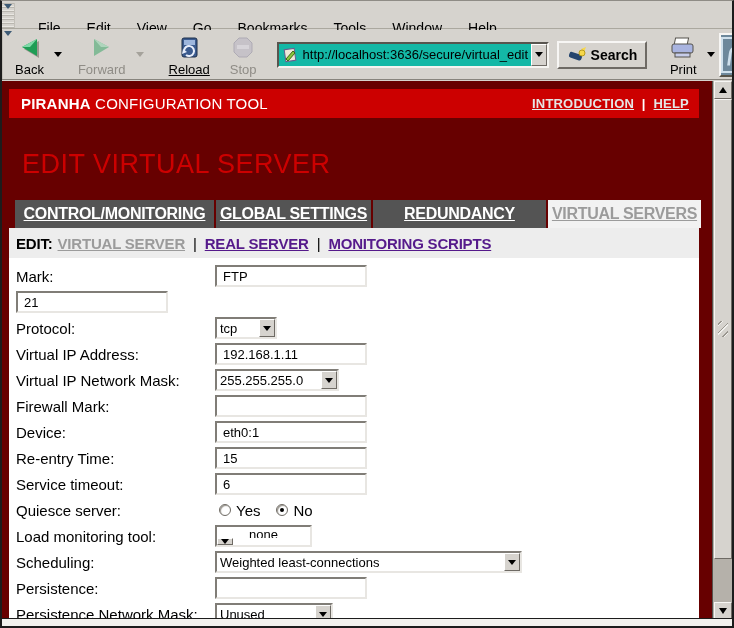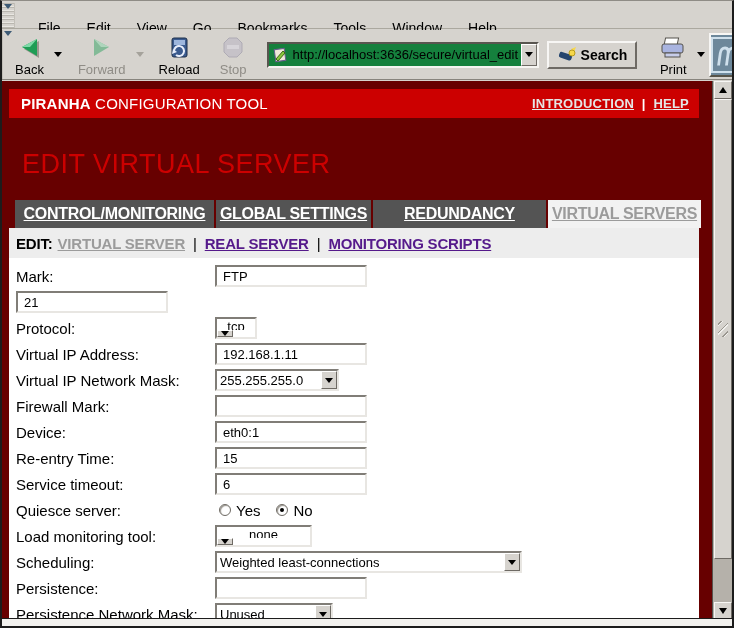--- a/index.html
+++ b/index.html
@@ -46,21 +46,21 @@
   .caret {
     width:0; height:0; border-left:4px solid transparent; border-right:4px solid transparent;
     border-top:5px solid #000; margin:0 4px; align-self:center; cursor:pointer;
   }
   .caret.dim { border-top-color:#a5a29b; }
   .back-group, .fwd-group { display:flex; align-items:center; margin-left:6px; }
   .url-wrap {
     display:flex; align-items:center; margin-left:14px;
   }
   .url-field {
-    width:272px; height:26px; background:#15803d; display:flex; align-items:center;
+    width:272px; height:26px; background:#14b8a6; display:flex; align-items:center;
     border-top:2px solid #58554f; border-left:2px solid #58554f;
     border-bottom:2px solid #f5f4f1; border-right:2px solid #f5f4f1;
   }
   .url-text {
     flex:1; font-size:13px; color:#000; white-space:nowrap; overflow:hidden; padding:0 2px;
     font-family:"Liberation Sans", sans-serif;
   }
   .url-combo {
     width:16px; height:22px; background:#d6d3ce; display:flex; align-items:center; justify-content:center;
     border-top:1px solid #fff; border-left:1px solid #fff;
@@ -137,21 +137,21 @@
     border-top:2px solid #807d77; border-left:2px solid #807d77;
     border-bottom:2px solid #e8e6e2; border-right:2px solid #e8e6e2;
   }
   .sel-text { flex:1; font-size:13px; padding:0 3px; white-space:nowrap; overflow:hidden; }
   .sel-btn {
     width:16px; align-self:stretch; background:#d6d3ce; display:flex; align-items:center; justify-content:center;
     border-top:1px solid #fff; border-left:1px solid #fff;
     border-bottom:1px solid #6e6a64; border-right:1px solid #6e6a64;
   }
   .sel-btn::after { content:""; border-left:4px solid transparent; border-right:4px solid transparent; border-top:5px solid #000; }
-  .w-protocol { width:42px;flex-direction:column; }
+  .w-protocol { width:62px; }
   .w-mask { width:124px; }
   .w-load { width:97px;flex-direction:column; }
   .w-sched { width:307px; }
   .w-pmask { width:118px; }
   
   .radio-group { display:flex; align-items:center; font-size:15px; margin-left:4px; }
   .radio {
     width:12px; height:12px; border-radius:50%; background:#fff; margin-right:5px; cursor:pointer;
     border:1px solid #6e6a64; box-shadow:inset 1px 1px 1px #9a968f; position:relative;
   }
@@ -236,21 +236,21 @@
           <svg width="28" height="26" viewBox="0 0 28 26" opacity="0.45">
             <polygon points="6,4 21,12 6,21" fill="#1f9d55"></polygon>
             <polygon points="6,4 21,12 13,12" fill="#7fd9a8"></polygon>
           </svg>
         </div>
         <span>Forward</span>
       </div>
       <div class="caret dim"></div>
     </div>
 
-    <div class="tb-btn" style="margin-left:5px;">
+    <div class="tb-btn" style="margin-left:15px;text-decoration:underline;">
       <div class="icon-box">
         <svg width="24" height="26" viewBox="0 0 24 26">
           <rect x="5" y="3" width="15" height="19" rx="2" fill="#3b5b8f" stroke="#1c2e4a"></rect>
           <rect x="7" y="5" width="11" height="5" fill="#9db6dd"></rect>
           <path d="M7 16 a5 5 0 1 1 2 4" fill="none" stroke="#e8eefb" stroke-width="2"></path>
           <polygon points="6,14 10,17 5,19" fill="#e8eefb"></polygon>
         </svg>
       </div>
       <span>Reload</span>
     </div>

